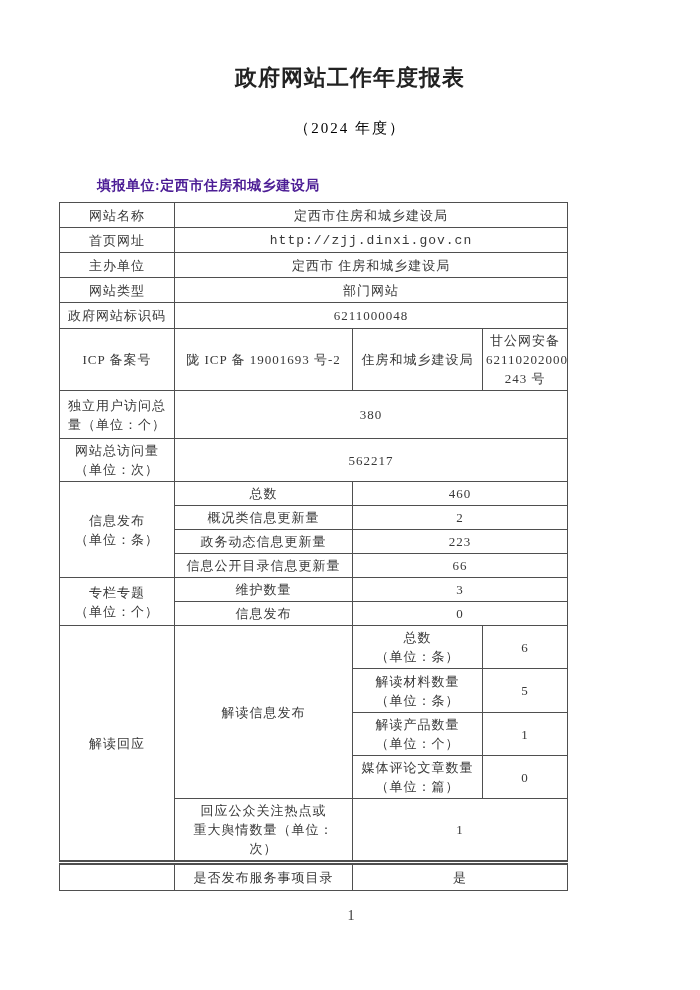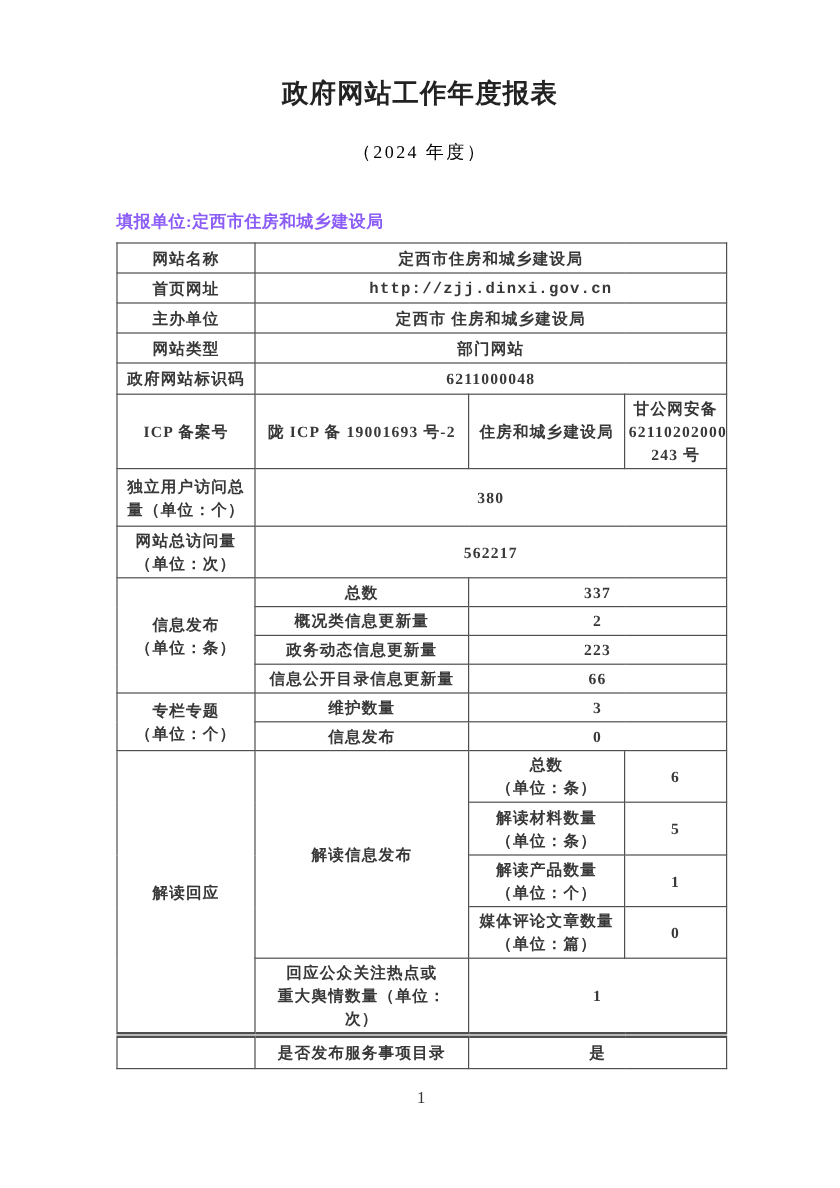--- a/index.html
+++ b/index.html
@@ -28,28 +28,27 @@
     letter-spacing:2px;
     line-height:20px;
     color:#000000;
   }
   .filing-line {
     margin:39px 0 7px 97px;
     font-weight:700;
     font-size:14px;
     letter-spacing:0.5px;
     line-height:18px;
-    color:#8b5cf6;
+    color:#4c1d95;
   }
   table.report {
-    margin-left:97px;
+    margin-left:59px;
     width:508px;
     border-collapse:collapse;
     table-layout:fixed;
-    font-weight:bold;
   }
   table.report td {
     border:1px solid #4f4f4f;
     text-align:center;
     vertical-align:middle;
     font-size:13px;
     letter-spacing:1px;
     line-height:19px;
     padding:2px 3px;
     white-space:pre-line;
@@ -127,21 +126,21 @@
     <tr class="h38">
       <td>网站总访问量
 （单位：次）</td>
       <td colspan="3">562217</td>
     </tr>
 
     <tr class="h24">
       <td rowspan="4">信息发布
 （单位：条）</td>
       <td>总数</td>
-      <td colspan="2">337</td>
+      <td colspan="2">460</td>
     </tr>
     <tr class="h24">
       <td>概况类信息更新量</td>
       <td colspan="2">2</td>
     </tr>
     <tr class="h24">
       <td>政务动态信息更新量</td>
       <td colspan="2">223</td>
     </tr>
     <tr class="h24">

